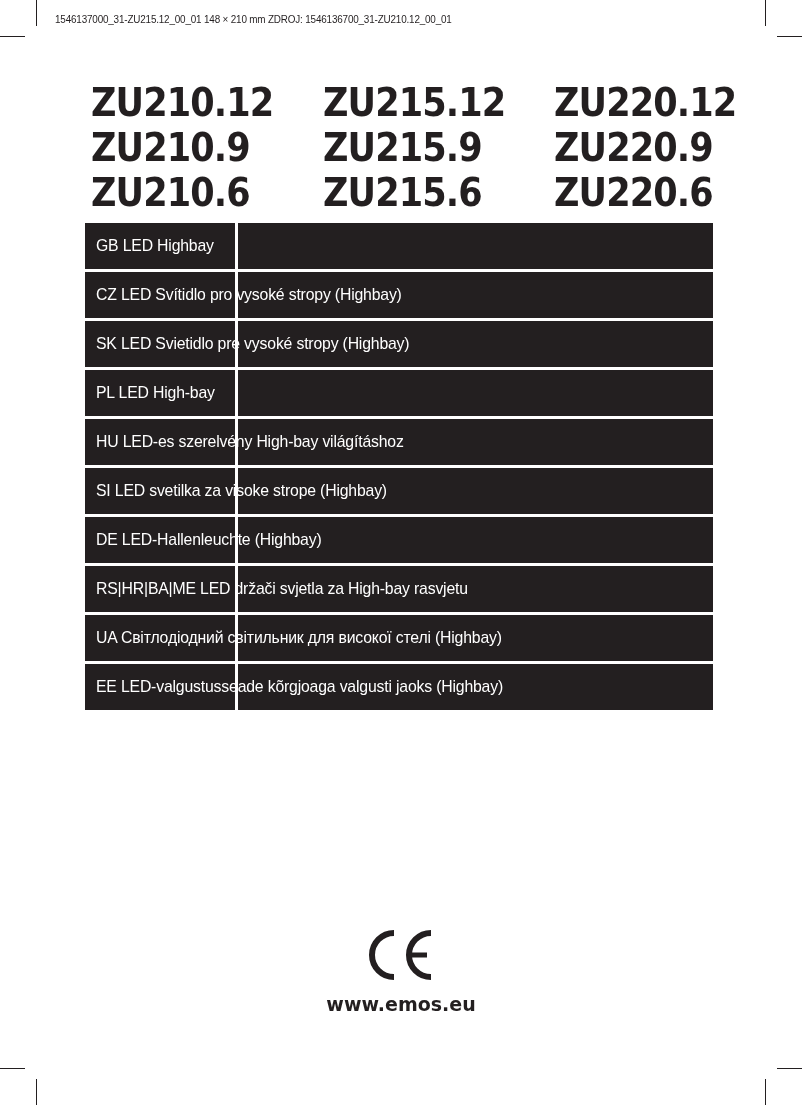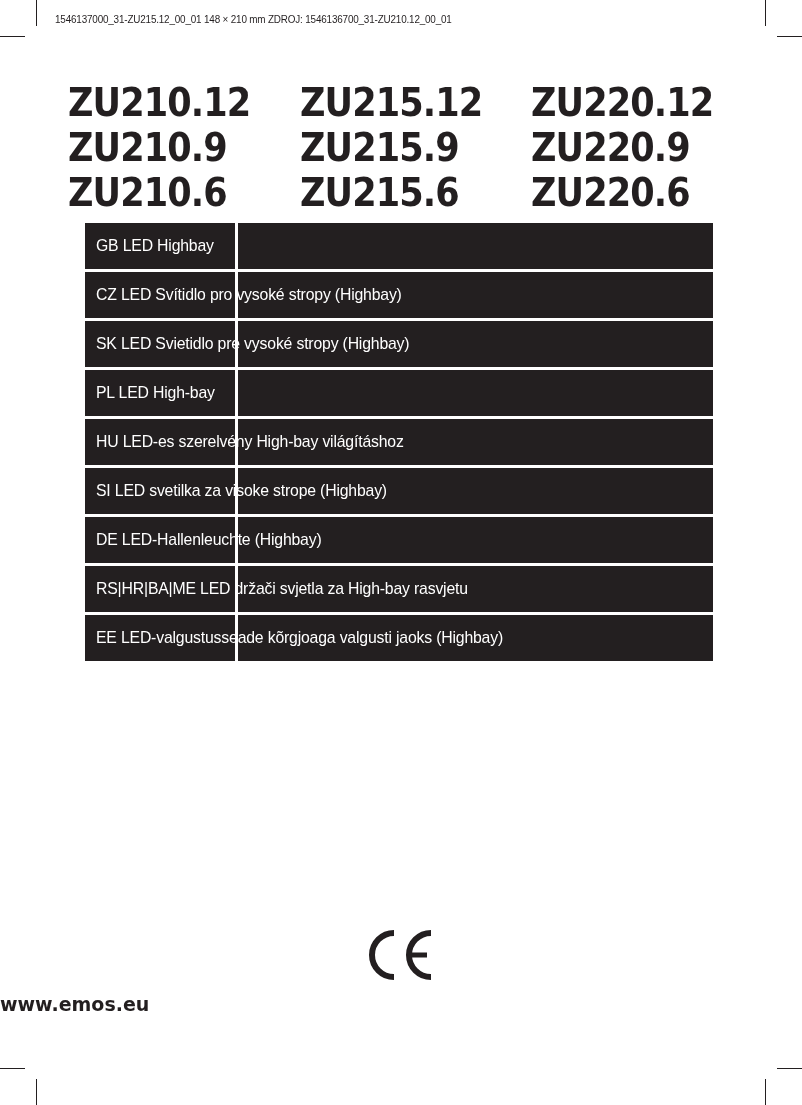--- a/index.html
+++ b/index.html
@@ -30,21 +30,21 @@
       font-size: 11.5px;
       letter-spacing: -0.2px;
       color: #231f20;
       white-space: nowrap;
       transform: scaleX(0.86);
       transform-origin: left center;
     }
 
     .models {
       position: absolute;
-      left: 68px;
+      left: 91px;
       top: 80px;
       width: 640px;
       display: grid;
       grid-template-columns: 232px 231px 177px;
     }
     .model {
       font-family: "DejaVu Sans", sans-serif;
       font-weight: bold;
       font-size: 39px;
       line-height: 45px;
@@ -122,21 +122,21 @@
       left: 363px;
       top: 930px;
       width: 72px;
       height: 50px;
     }
     .url {
       position: absolute;
       left: 0;
       width: 802px;
       top: 993px;
-      text-align: left;
+      text-align: center;
       font-family: "DejaVu Sans", sans-serif;
       font-weight: bold;
       font-size: 19px;
       color: #231f20;
     }
   </style>
 </head>
 <body>
 
 <div class="crop v" style="left:36px; top:0;"></div>
@@ -189,20 +189,24 @@
   </div>
   <div class="row">
     <span class="full">DE LED-Hallenleuchte (Highbay)</span>
     <div class="divider"></div>
   </div>
   <div class="row">
     <span class="full">RS|HR|BA|ME LED držači svjetla za High-bay rasvjetu</span>
     <div class="divider"></div>
   </div>
   <div class="row">
+    <span class="full">UA Світлодіодний світильник для високої стелі (Highbay)</span>
+    <div class="divider"></div>
+  </div>
+  <div class="row">
     <span class="full">EE LED-valgustusseade kõrgjoaga valgusti jaoks (Highbay)</span>
     <div class="divider"></div>
   </div>
 </div>
 
 <svg class="ce" viewBox="0 0 72 50" aria-label="CE">
   <path d="M31 3 A22 22 0 1 0 31 47" fill="none" stroke="#231f20" stroke-width="6"></path>
   <path d="M68 3 A22 22 0 1 0 68 47" fill="none" stroke="#231f20" stroke-width="6"></path>
   <line x1="46" y1="25" x2="64" y2="25" stroke="#231f20" stroke-width="5"></line>
 </svg>

